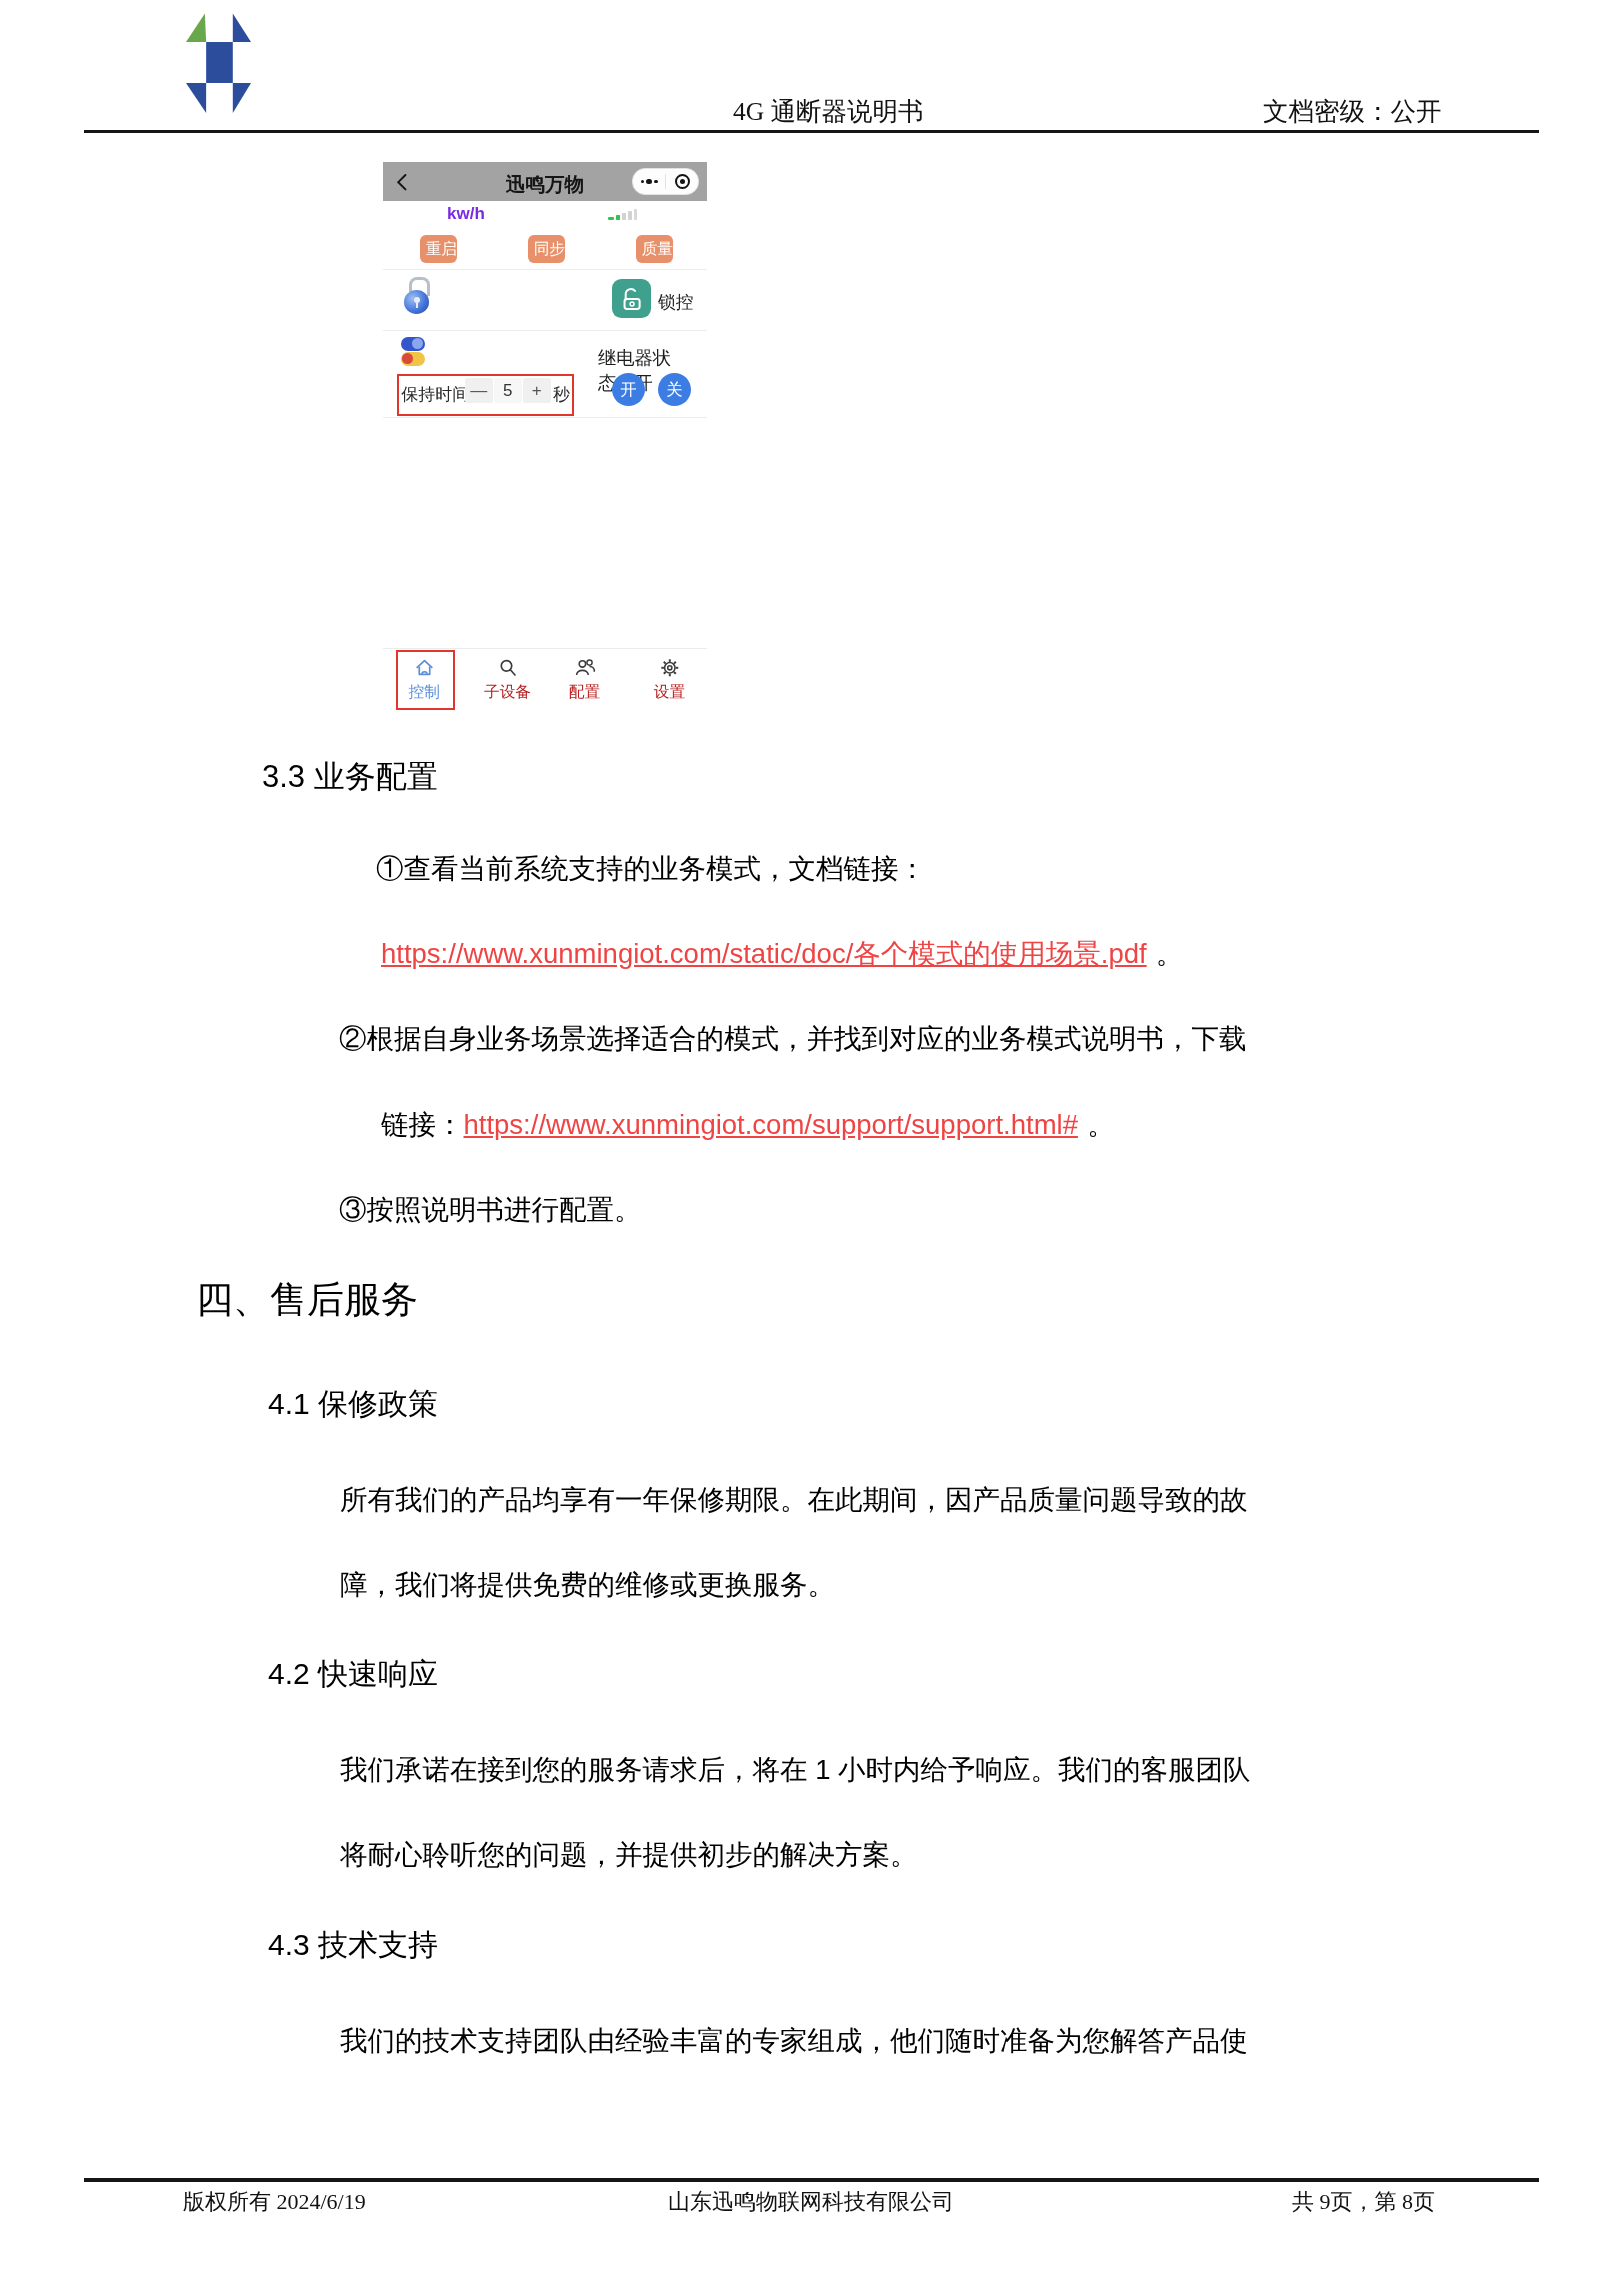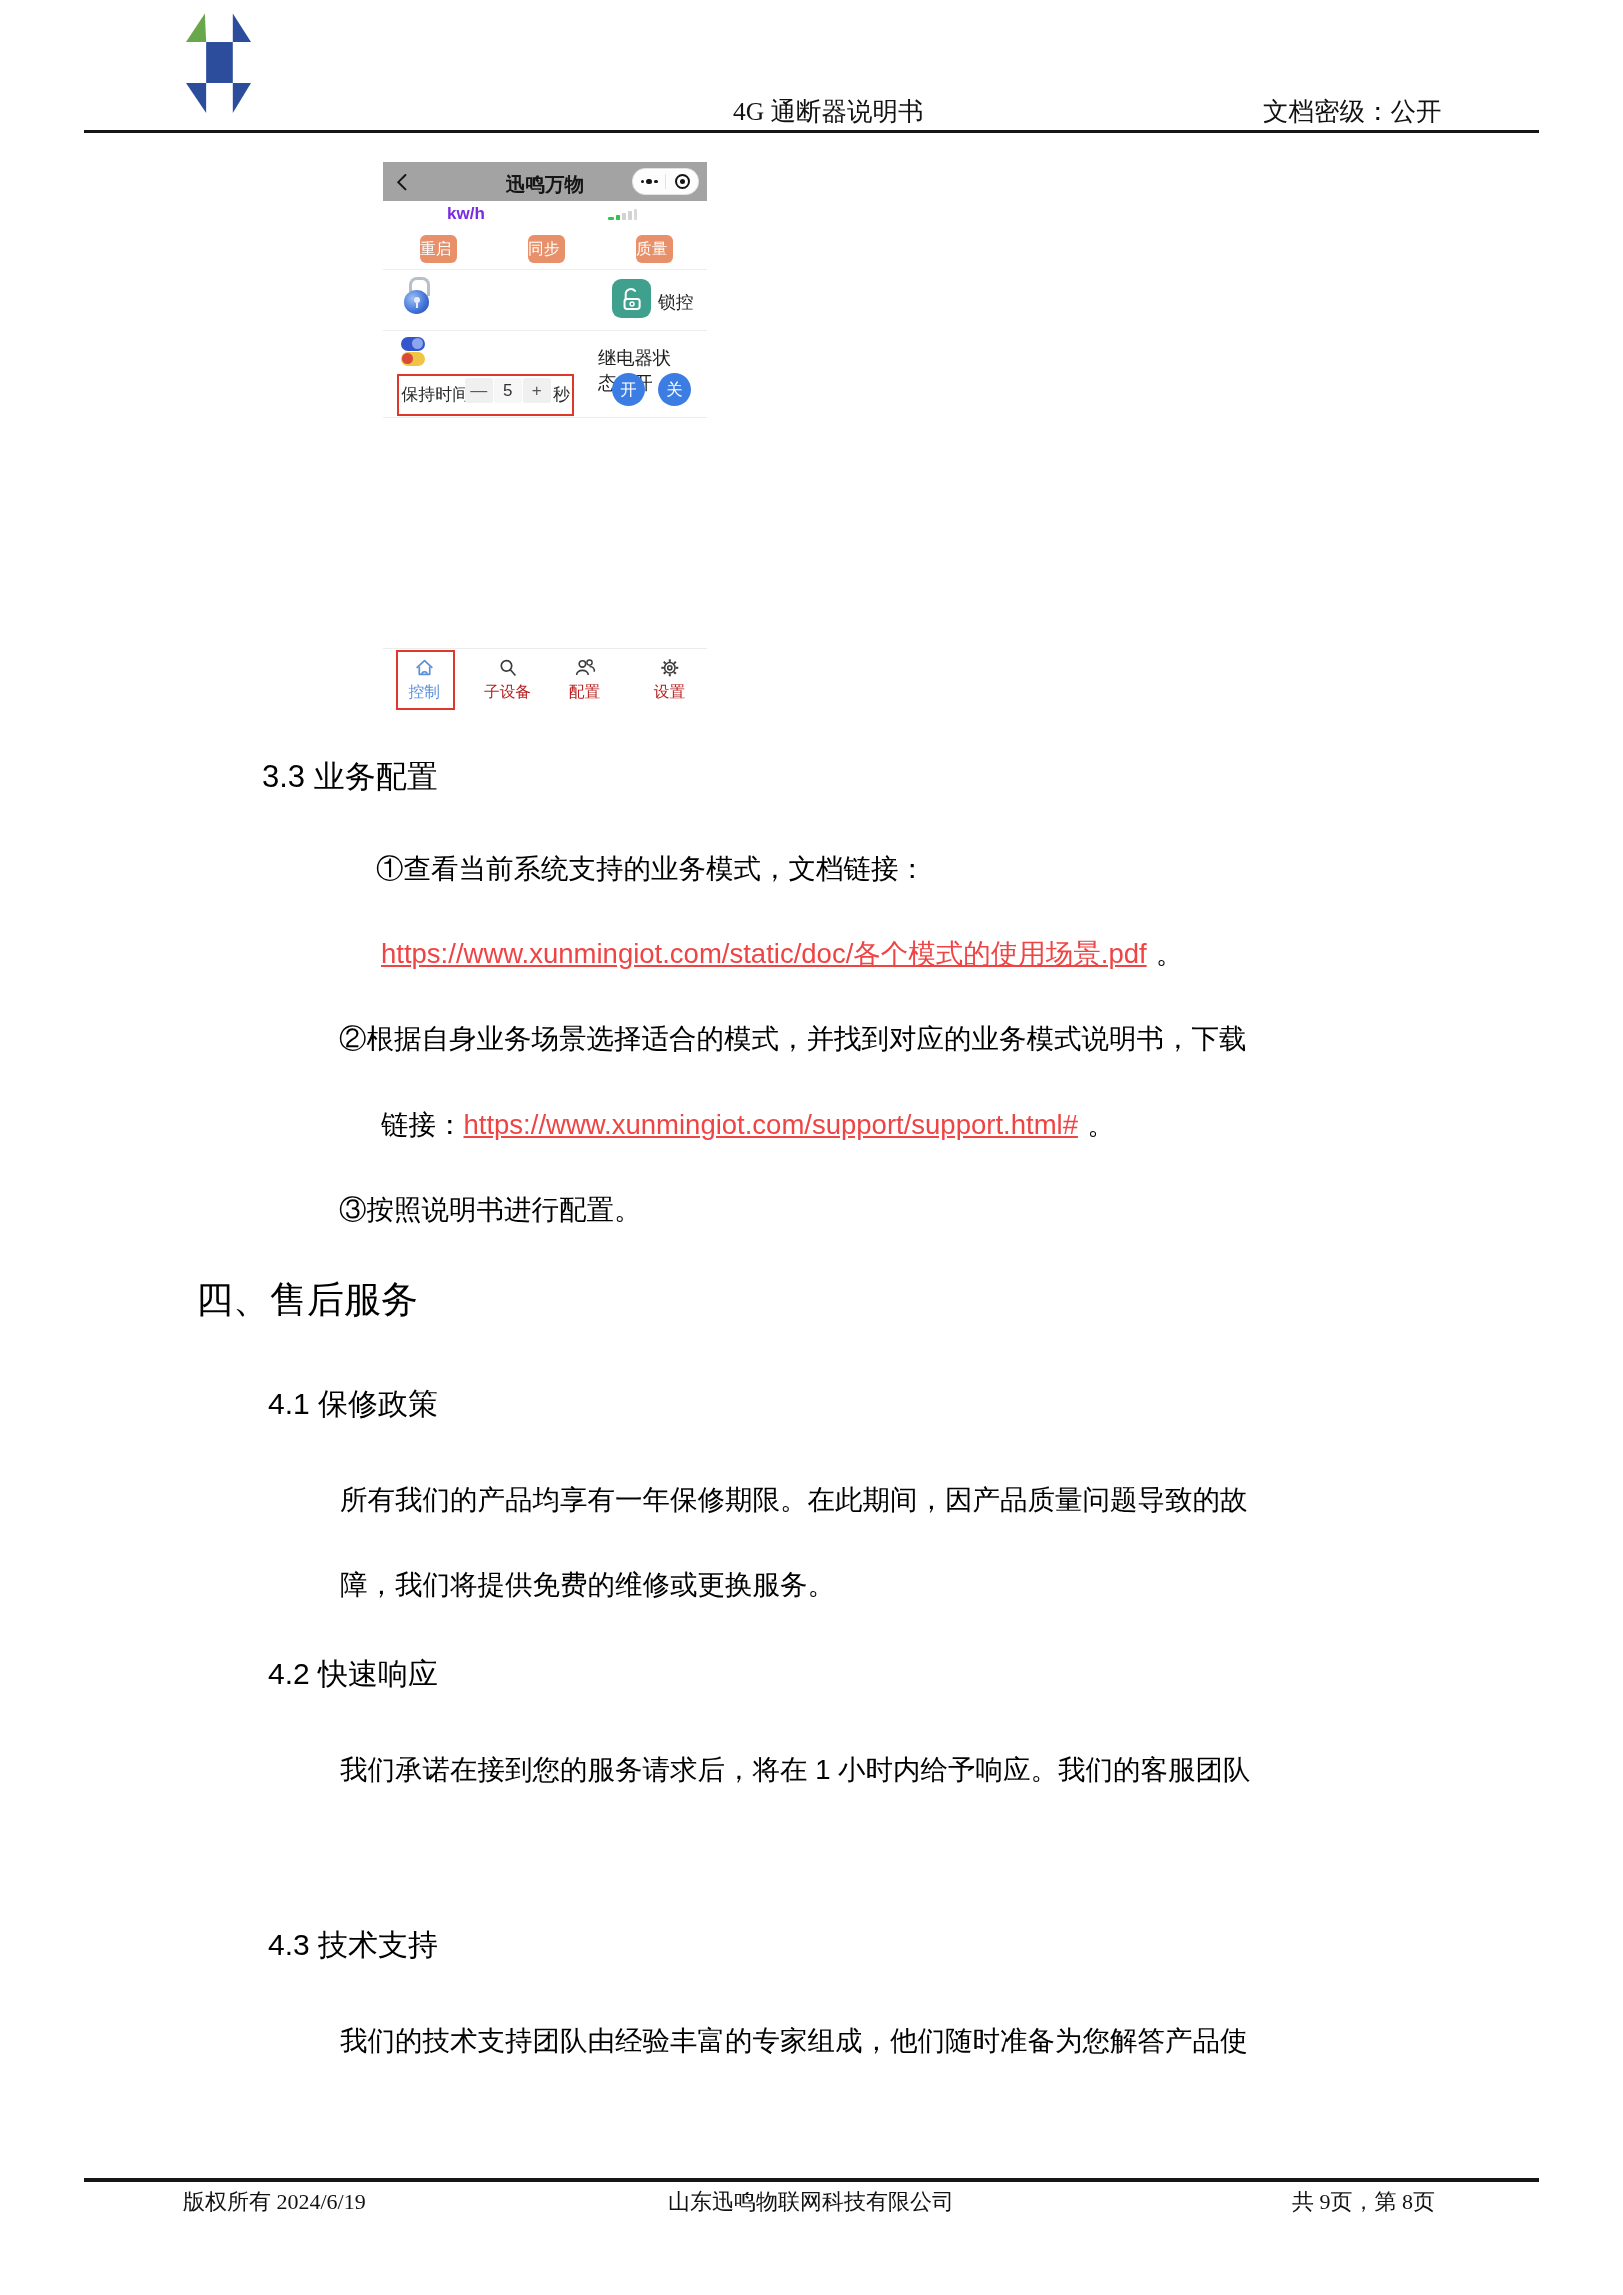--- a/index.html
+++ b/index.html
@@ -20,21 +20,21 @@
   .cap-div{width:1.3px;height:14.4px;background:#e3e3e3;}
   .dot{border-radius:50%;background:#141414;display:inline-block;}
   .d-s{width:3.3px;height:3.3px;margin:0 1.3px;}
   .d-b{width:5.2px;height:5.2px;margin:0 1.3px;}
   .target-out{width:11px;height:11px;border:2px solid #141414;border-radius:50%;display:flex;align-items:center;justify-content:center;}
   .target-in{width:5.2px;height:5.2px;border-radius:50%;background:#141414;}
   .kwh{font-size:17px;font-weight:bold;}
   .signal{display:flex;align-items:flex-end;gap:2px;}
   .sig-dash{width:5.9px;height:3.3px;border-radius:1.3px;}
   .sig-bar{width:3.9px;border-radius:0.7px;}
-  .obtn{width:37px;height:27.5px;border-radius:5.9px;color:#fff;font-size:15.7px;line-height:27.5px;text-align:left;}
+  .obtn{width:37px;height:27.5px;border-radius:5.9px;color:#fff;font-size:15.7px;line-height:27.5px;text-align:right;}
   .p-div{left:0;width:324px;height:1.3px;background:#ececec;}
   
   .padlock{width:26px;height:37px;}
   .shackle{position:absolute;left:5.2px;top:0;width:14.4px;height:15.7px;border:3.9px solid #b9bfc9;
            border-bottom:none;border-radius:7.9px 7.9px 0 0;}
   .lockbody{position:absolute;left:0;top:13px;width:25px;height:23.6px;border-radius:50%;
             background:radial-gradient(circle at 35% 35%,#9cc0f5,#3f6fd6 60%,#274a9e);}
   .keyhole{position:absolute;left:9.8px;top:20px;width:5.9px;height:5.9px;border-radius:50%;background:#e8eef8;}
   .keystem{position:absolute;left:11.8px;top:25.5px;width:2px;height:5.2px;background:#e8eef8;}
   .teal-ic{width:39px;height:39px;border-radius:9.2px;display:flex;align-items:center;justify-content:center;}
@@ -223,20 +223,21 @@
   <div class="abs body-ln" style="left:339px;top:1192px;">③按照说明书进行配置。</div>
 
   <div class="abs h1" style="left:196px;top:1275px;">四、售后服务</div>
 
   <div class="abs h3" style="left:268px;top:1384px;">4.1 保修政策</div>
   <div class="abs body-ln" style="left:340px;top:1482px;">所有我们的产品均享有一年保修期限。在此期间，因产品质量问题导致的故</div>
   <div class="abs body-ln" style="left:340px;top:1567px;">障，我们将提供免费的维修或更换服务。</div>
 
   <div class="abs h3" style="left:268px;top:1654px;">4.2 快速响应</div>
   <div class="abs body-ln" style="left:340px;top:1752px;">我们承诺在接到您的服务请求后，将在 1 小时内给予响应。我们的客服团队</div>
+  <div class="abs body-ln" style="left:340px;top:1837px;">将耐心聆听您的问题，并提供初步的解决方案。</div>
 
   <div class="abs h3" style="left:268px;top:1925px;">4.3 技术支持</div>
   <div class="abs body-ln" style="left:340px;top:2023px;">我们的技术支持团队由经验丰富的专家组成，他们随时准备为您解答产品使</div>
 
   <div class="abs rule" style="left:84px;top:2178px;width:1455px;height:3.9px;"></div>
   <div class="abs ftr-txt" style="left:183px;top:2187px;">版权所有 2024/6/19</div>
   <div class="abs ftr-txt" style="left:811px;top:2187px;transform:translateX(-50%);">山东迅鸣物联网科技有限公司</div>
   <div class="abs ftr-txt" style="right:188px;top:2187px;">共 9页，第 8页</div>
 
 </div>

